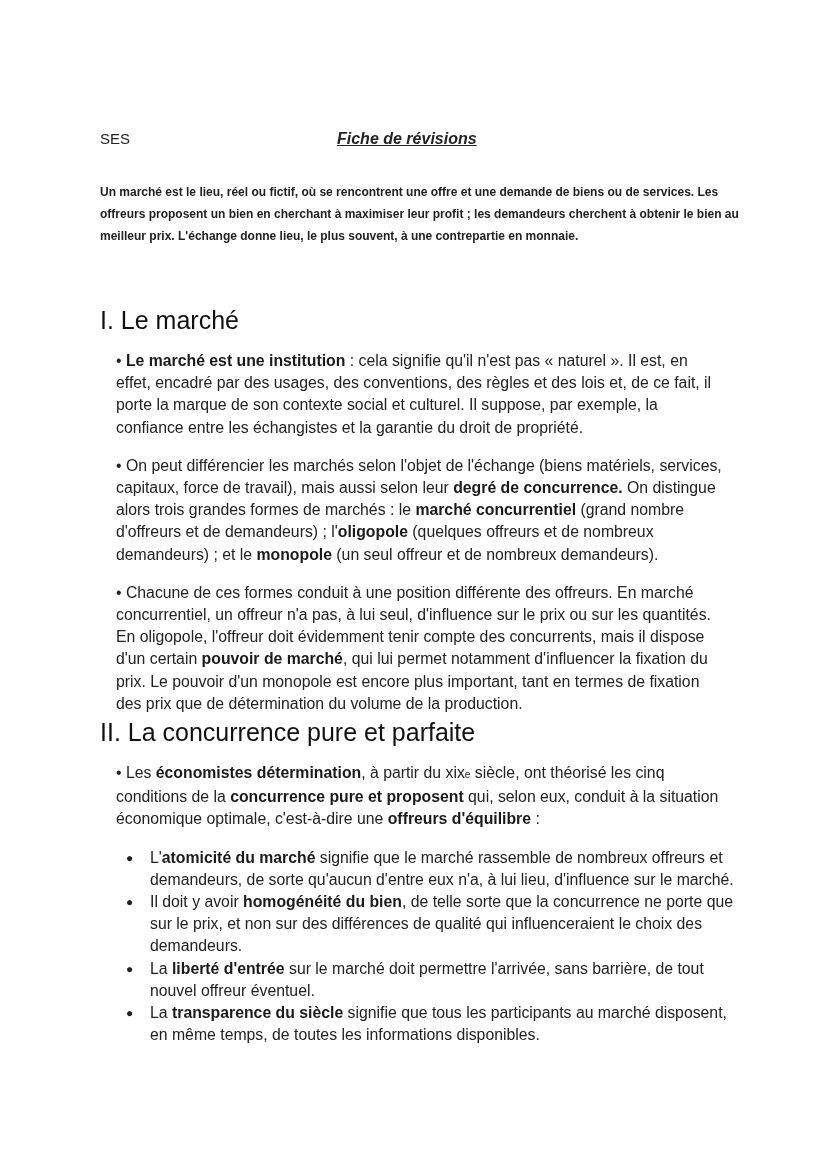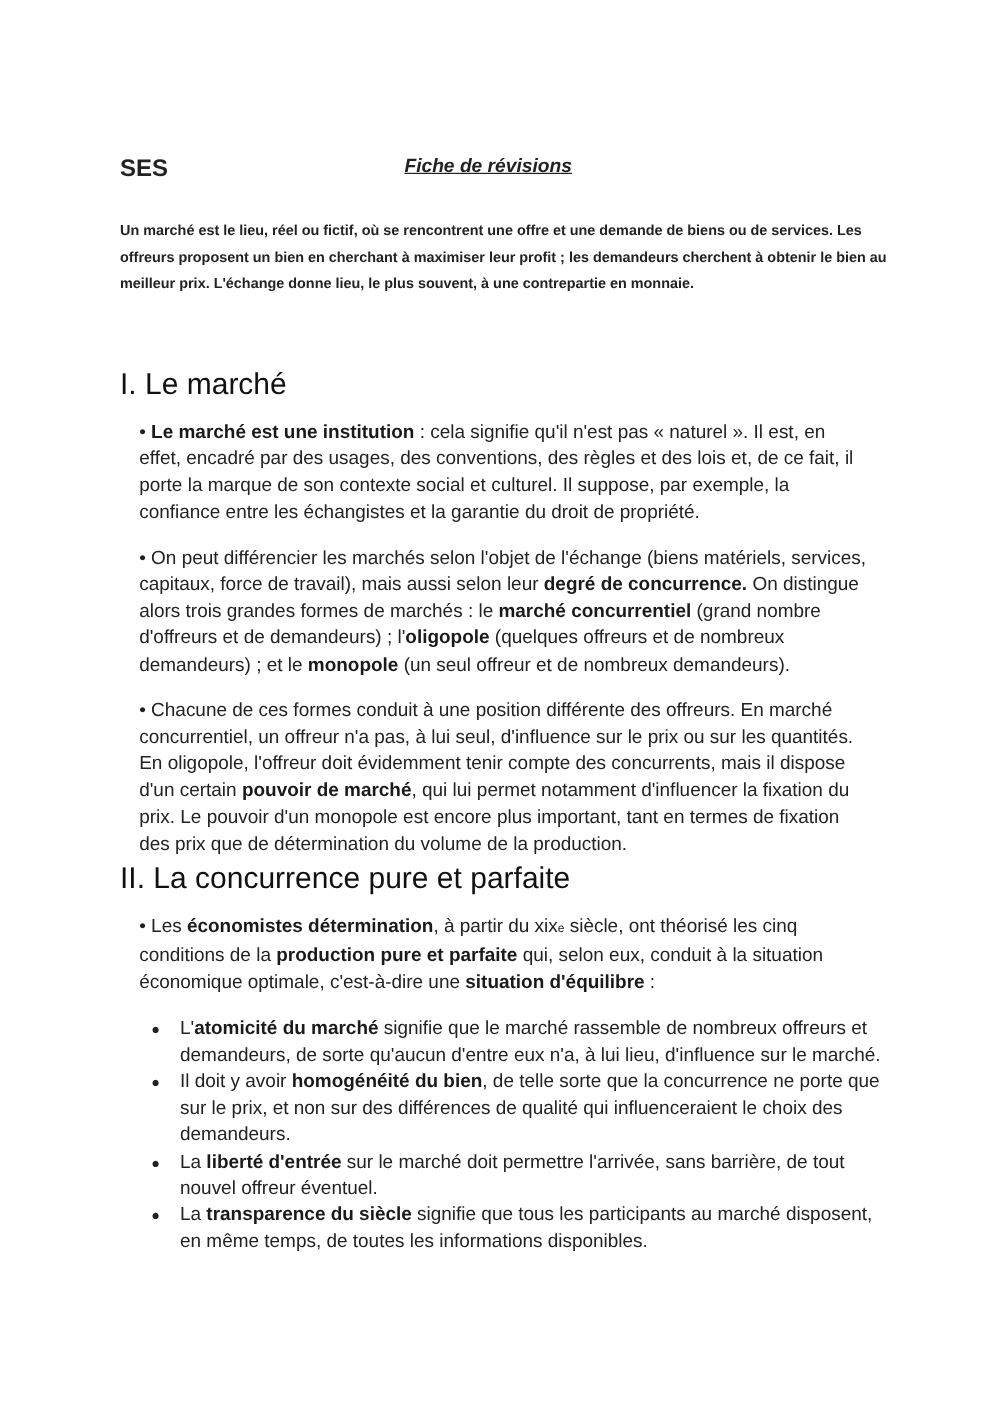--- a/index.html
+++ b/index.html
@@ -1,19 +1,19 @@
 <!DOCTYPE html>
 <html><head>
 <meta charset="utf-8">
 <style>
   html, body { margin: 0; padding: 0; background: #ffffff; }
   body { width: 828px; height: 1169px; position: relative; overflow: hidden;
          font-family: "Liberation Sans", sans-serif; color: #222222; }
   .header-row { position: absolute; top: 130px; left: 100px; width: 640px; height: 22px; }
-  .subject { position: absolute; left: 0; top: 0; font-weight: bold; font-size: 20px; color: #222; }
+  .subject { position: absolute; left: 0; top: 0; font-weight: normal; font-size: 15px; color: #222; }
   .doc-title { position: absolute; left: 237px; top: 0; font-weight: bold; font-size: 16px;
                text-decoration: underline; color: #222; font-style: italic; }
   .intro { position: absolute; top: 181px; left: 100px; width: 640px; font-weight: bold;
            font-size: 12px; line-height: 22.2px; color: #222; }
   .section { position: absolute; left: 100px; width: 640px; }
   .sec1 { top: 306px; }
   .sec2 { top: 718px; }
   h2 { margin: 0 0 10px 0; font-weight: normal; font-size: 25px; line-height: 28px; color: #111; }
   .para { margin: 16px; font-size: 15.8px; line-height: 22.2px; color: #222; }
   .para b, .li b { font-weight: bold; color: #1a1a1a; }
@@ -37,21 +37,21 @@
   <div>
       <p class="para"><span>• </span><b>Le marché est une institution</b><span> : cela signifie qu'il n'est pas « naturel ». Il est, en effet, encadré par des usages, des conventions, des règles et des lois et, de ce fait, il porte la marque de son contexte social et culturel. Il suppose, par exemple, la confiance entre les échangistes et la garantie du droit de propriété.</span></p>
       <p class="para"><span>• On peut différencier les marchés selon l'objet de l'échange (biens matériels, services, capitaux, force de travail), mais aussi selon leur </span><b>degré de concurrence.</b><span> On distingue alors trois grandes formes de marchés : le </span><b>marché concurrentiel</b><span> (grand nombre d'offreurs et de demandeurs) ; l'</span><b>oligopole</b><span> (quelques offreurs et de nombreux demandeurs) ; et le </span><b>monopole</b><span> (un seul offreur et de nombreux demandeurs).</span></p>
       <p class="para"><span>• Chacune de ces formes conduit à une position différente des offreurs. En marché concurrentiel, un offreur n'a pas, à lui seul, d'influence sur le prix ou sur les quantités. En oligopole, l'offreur doit évidemment tenir compte des concurrents, mais il dispose d'un certain </span><b>pouvoir de marché</b><span>, qui lui permet notamment d'influencer la fixation du prix. Le pouvoir d'un monopole est encore plus important, tant en termes de fixation des prix que de détermination du volume de la production.</span></p>
     </div>
 </div>
 
 <div class="section sec2">
   <h2>II. La concurrence pure et parfaite</h2>
   <div>
-      <p class="para"><span>• Les </span><b>économistes détermination</b><span>, à partir du xix</span><sub class="small">e</sub><span> siècle, ont théorisé les cinq conditions de la </span><b>production pure et parfaite</b><span> qui, selon eux, conduit à la situation économique optimale, c'est-à-dire une </span><b>situation d'équilibre</b><span> :</span></p>
+      <p class="para"><span>• Les </span><b>économistes détermination</b><span>, à partir du xix</span><sub class="small">e</sub><span> siècle, ont théorisé les cinq conditions de la </span><b>concurrence pure et proposent</b><span> qui, selon eux, conduit à la situation économique optimale, c'est-à-dire une </span><b>offreurs d'équilibre</b><span> :</span></p>
     </div>
   <ul class="conds">
       <li class="li"><span class="dot">●</span><span>L'</span><b>atomicité du marché</b><span> signifie que le marché rassemble de nombreux offreurs et demandeurs, de sorte qu'aucun d'entre eux n'a, à lui lieu, d'influence sur le marché.</span></li>
       <li class="li"><span class="dot">●</span><span>Il doit y avoir </span><b>homogénéité du bien</b><span>, de telle sorte que la concurrence ne porte que sur le prix, et non sur des différences de qualité qui influenceraient le choix des demandeurs.</span></li>
       <li class="li"><span class="dot">●</span><span>La </span><b>liberté d'entrée</b><span> sur le marché doit permettre l'arrivée, sans barrière, de tout nouvel offreur éventuel.</span></li>
       <li class="li"><span class="dot">●</span><span>La </span><b>transparence du siècle</b><span> signifie que tous les participants au marché disposent, en même temps, de toutes les informations disponibles.</span></li>
     </ul>
 </div>
 
 </body></html>

